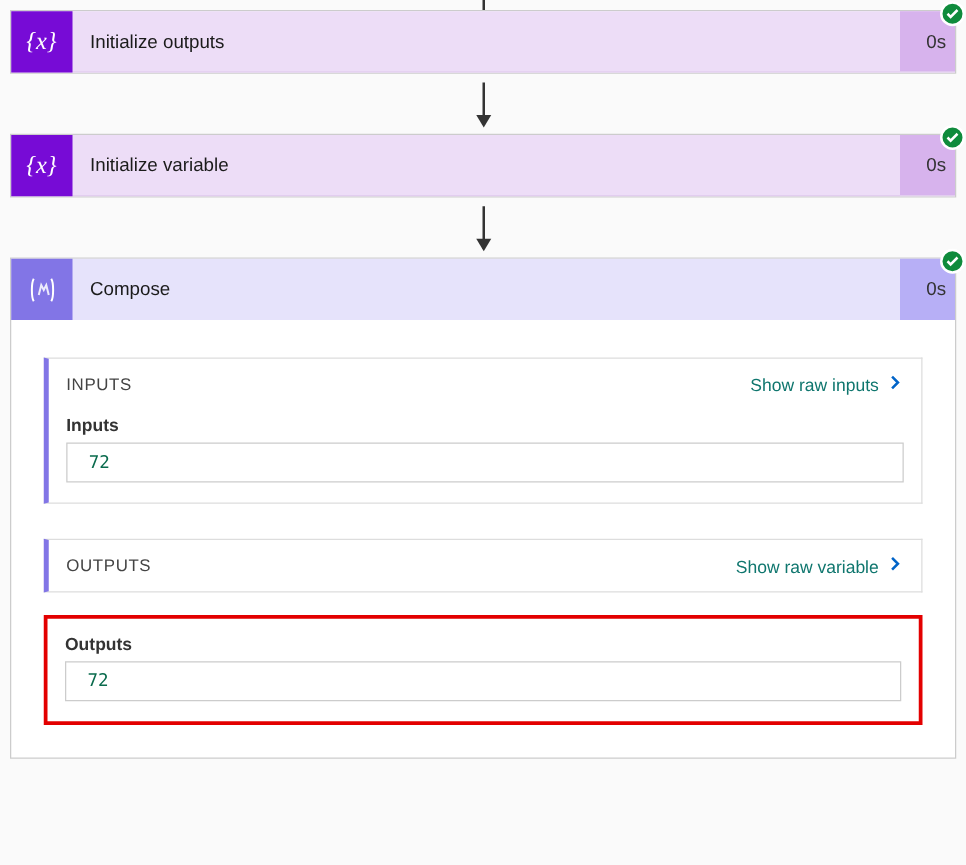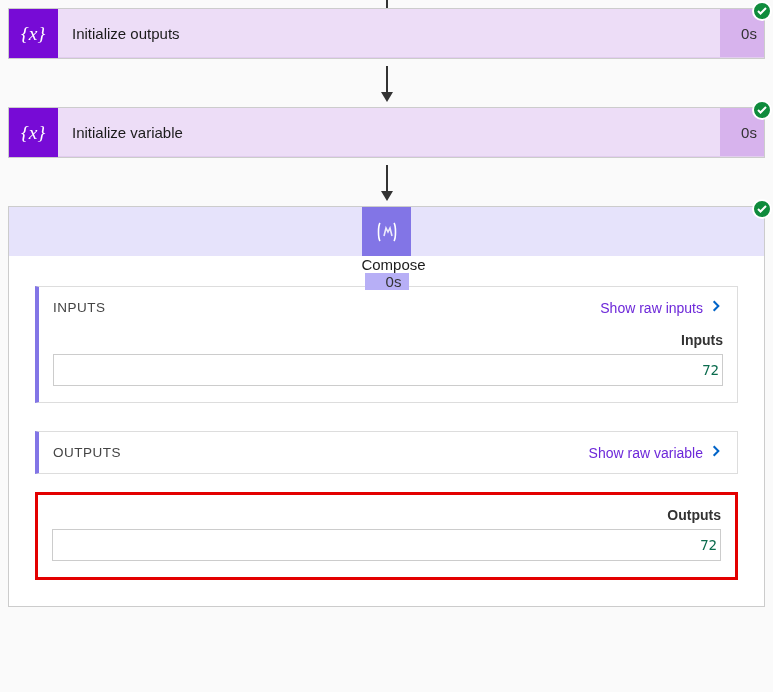--- a/index.html
+++ b/index.html
@@ -39,21 +39,21 @@
     border: 1px solid #ccc;
     background: #fff;
   }
   .step-header {
     display: flex;
     align-items: center;
     height: 49px;
     position: relative;
   }
   .step-header.var { background: #edddf7; border-bottom: 1px solid #e2cdef; }
-  .step-header.compose { background: #e6e3fb; flex-direction: column; }
+  .step-header.compose { background: #e6e3fb; }
   .step-header .duration-box {
     background: #d7b3ed;
     width: 44px;
     height: 100%;
     display:flex;
     align-items:center;
     justify-content:center;
     font-size: 15px;
     color: #333;
     padding-left: 14px;
@@ -84,21 +84,21 @@
     width: 20px;
     height: 20px;
     border-radius: 50%;
     background: #0f8b3c;
     border: 2px solid #fff;
     display:flex;
     align-items:center;
     justify-content:center;
   }
 
-  .expand-body { padding: 30px 26px 26px 26px; text-align: right; }
+  .expand-body { padding: 30px 26px 26px 26px; }
   .section {
     border: 1px solid #ddd;
     border-left: 4px solid #8275e6;
     margin-bottom: 28px;
   }
   .section:last-child { margin-bottom: 0; }
   .section-head {
     display:flex;
     align-items:center;
     justify-content: space-between;
@@ -106,31 +106,31 @@
   }
   .section-head-title {
     font-size: 13.5px;
     letter-spacing: 0.5px;
     color: #444;
   }
   .raw-link {
     display:flex;
     align-items:center;
     gap:6px;
-    color:#6d28d9;
+    color:#0f766e;
     font-size: 14px;
     cursor:pointer;
   }
   .raw-link .chev { color:#0164c8; font-weight:bold; }
 
   .section-body { padding: 4px 14px 16px 14px; }
   .field-label { font-size: 14px; color:#333; font-weight:600; margin-bottom:6px; }
   .value-box {
     border:1px solid #ccc;
-    padding: 7px 3px;
+    padding: 7px 17px;
     font-size: 14px;
     color: #0a6b4d;
     font-family: Consolas, monospace;
   }
 
   .highlight-rect {
     border: 3px solid #e30000;
     padding: 12px 14px 16px 14px;
   }
 </style>

